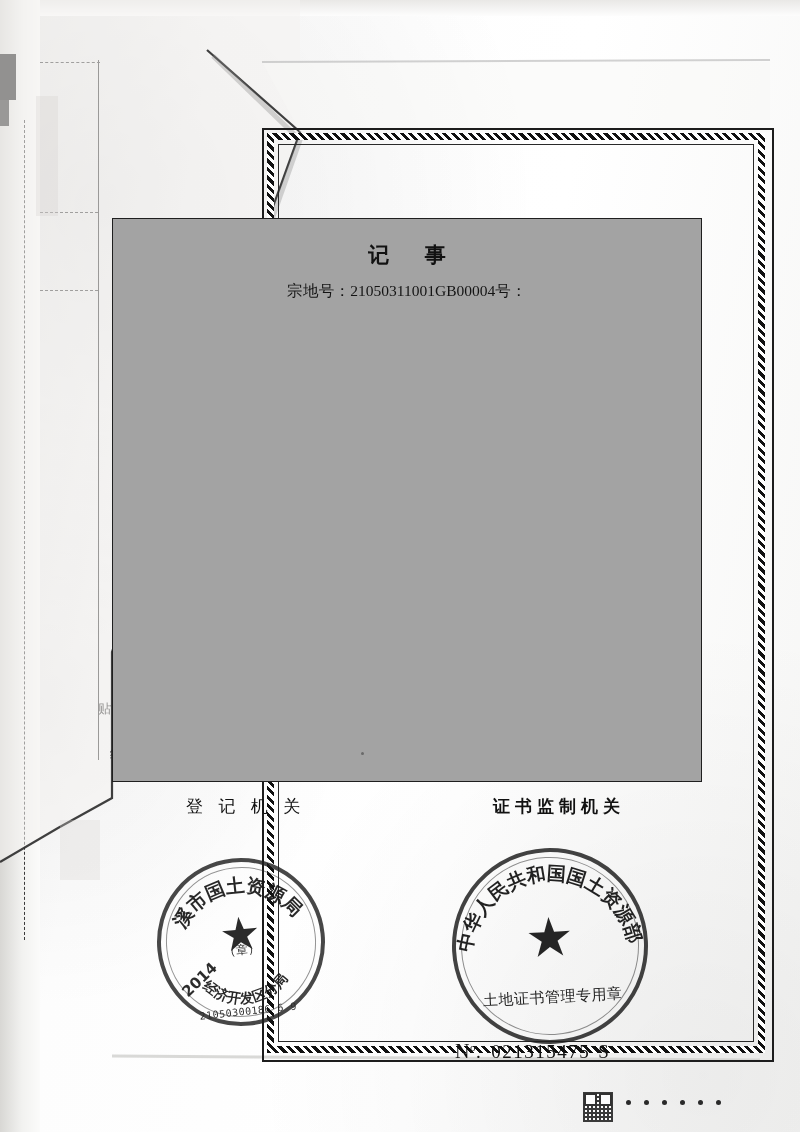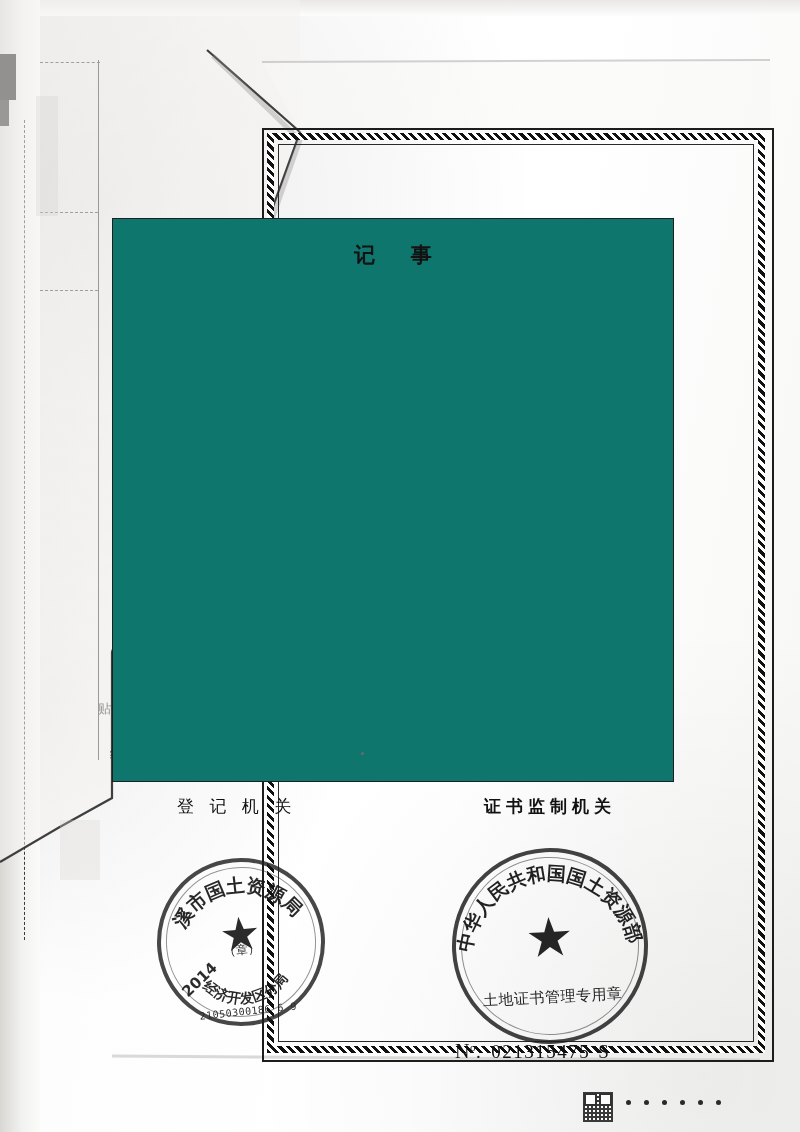--- a/index.html
+++ b/index.html
@@ -117,21 +117,22 @@
   }
 
   
   .memo-box {
     position: absolute;
     left: -150px;
     top: 90px;
     width: 560px;
     height: 562px;
     border: 1.5px solid #1f1f1f;
-    background: #0f766e;
+    background: #a3a3a3;
+    padding-left: 28px;
   }
   .memo-title {
     position: absolute;
     top: 22px;
     left: 0;
     width: 100%;
     text-align: center;
     font-family: "DejaVu Sans", sans-serif;
     font-size: 21px;
     font-weight: bold;
@@ -159,21 +160,21 @@
     left: 248px;
     top: 533px;
     width: 3px; height: 3px;
     background: #6a6a6a;
     border-radius: 50%;
   }
 
   
   .sig-row {
     position: absolute;
-    left: 99px;
+    left: 108px;
     top: 795px;
     width: 600px;
     height: 30px;
   }
   .sig-label {
     position: absolute;
     font-family: "DejaVu Sans", sans-serif;
     font-size: 17px;
     color: #111;
     letter-spacing: 5px;
@@ -362,20 +363,23 @@
     <polyline points="112,1056 760,1060" fill="none" stroke="#cfcfcd" stroke-width="3" opacity="0.8"></polyline>
   </svg>
 
   <div class="cert-page">
     <div class="cert-border-outer"></div>
     <div class="cert-border-orn"></div>
     <div class="cert-border-inner"></div>
 
     <div class="memo-box">
       <div class="memo-title">记 事</div>
+      <div class="memo-field">
+        <span>宗地号：</span><span class="fnum">21050311001GB00004</span><span>号：</span>
+      </div>
       <div class="memo-speck"></div>
     </div>
   </div>
 
   <div class="sig-row">
     <div class="sig-label left">登 记 机 关</div>
     <div class="sig-label right">证书监制机关</div>
   </div>
 
   <div class="seal" id="seal-left">

